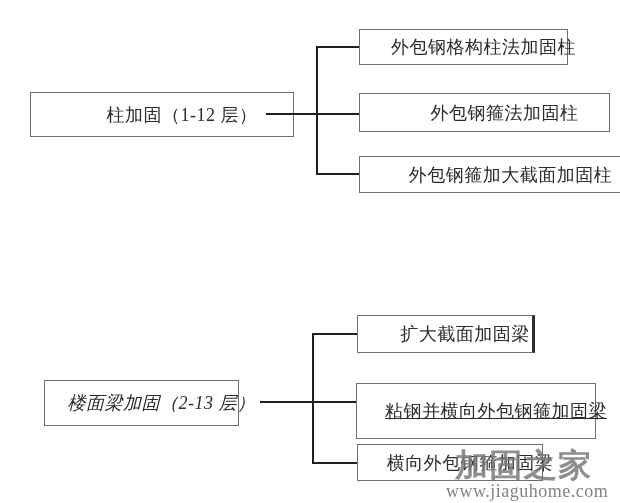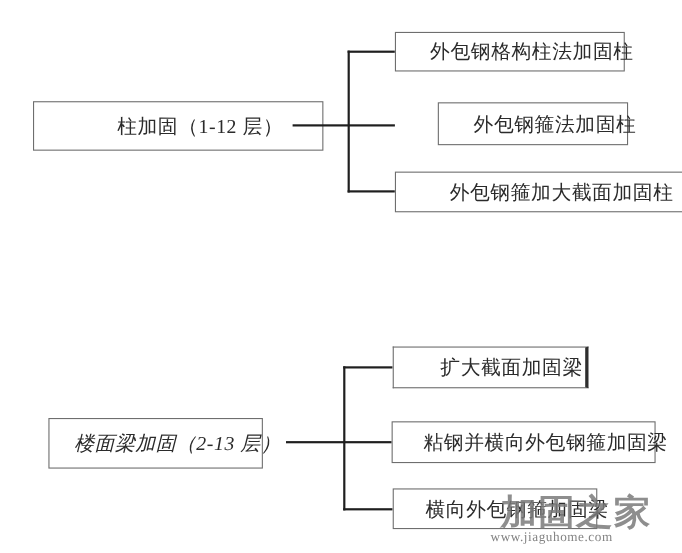--- a/index.html
+++ b/index.html
@@ -37,52 +37,52 @@
     font-size:32px;
     font-weight:bold;
     letter-spacing:1px;
     white-space:nowrap;
     transform:scaleX(1.04);
     transform-origin:left center;
   }
   .watermark-url{
     position:absolute;
     color:rgba(118,118,118,0.9);
-    font-size:12px;
+    font-size:18px;
     letter-spacing:0.5px;
     white-space:nowrap;
   }
 </style>
 </head>
 <body>
 
 <div id="canvas">
 
   <div class="node" style="left:30px;top:92px;width:264px;height:45px;">柱加固（1-12 层）</div>
 
   <div class="line h-line" style="left:266px;top:113px;width:93px;"></div>
   <div class="line v-line" style="left:316px;top:46px;height:129px;"></div>
   <div class="line h-line" style="left:316px;top:46px;width:43px;"></div>
   <div class="line h-line" style="left:316px;top:173px;width:43px;"></div>
 
   <div class="node" style="left:359px;top:29px;width:209px;height:36px;">外包钢格构柱法加固柱</div>
 
-  <div class="node" style="left:359px;top:93px;width:173px;height:39px;margin-left:39px;">外包钢箍法加固柱</div>
+  <div class="node" style="left:359px;top:93px;width:251px;height:39px;">外包钢箍法加固柱</div>
 
   <div class="node" style="left:359px;top:156px;width:263px;height:37px;">外包钢箍加大截面加固柱</div>
 
   <div class="node" style="left:44px;top:380px;width:195px;height:46px;font-style:italic;">楼面梁加固（2-13 层）</div>
 
   <div class="line h-line" style="left:260px;top:401px;width:97px;"></div>
   <div class="line v-line" style="left:312px;top:333px;height:131px;"></div>
   <div class="line h-line" style="left:312px;top:333px;width:45px;"></div>
   <div class="line h-line" style="left:312px;top:462px;width:45px;"></div>
 
   <div class="node thick-right" style="left:357px;top:315px;width:178px;height:38px;">扩大截面加固梁</div>
 
-  <div class="node" style="left:356px;top:383px;width:240px;height:38px;">粘钢并横向外包钢箍加固梁</div>
+  <div class="node" style="left:356px;top:383px;width:240px;height:56px;text-decoration:underline;">粘钢并横向外包钢箍加固梁</div>
 
   <div class="node" style="left:357px;top:444px;width:186px;height:37px;">横向外包钢箍加固梁</div>
 
   <div class="watermark-brand" style="left:455px;top:444px;">加固之家</div>
   <div class="watermark-url" style="left:446px;top:481px;">www.jiaguhome.com</div>
 
 </div>
 
 </body></html>

